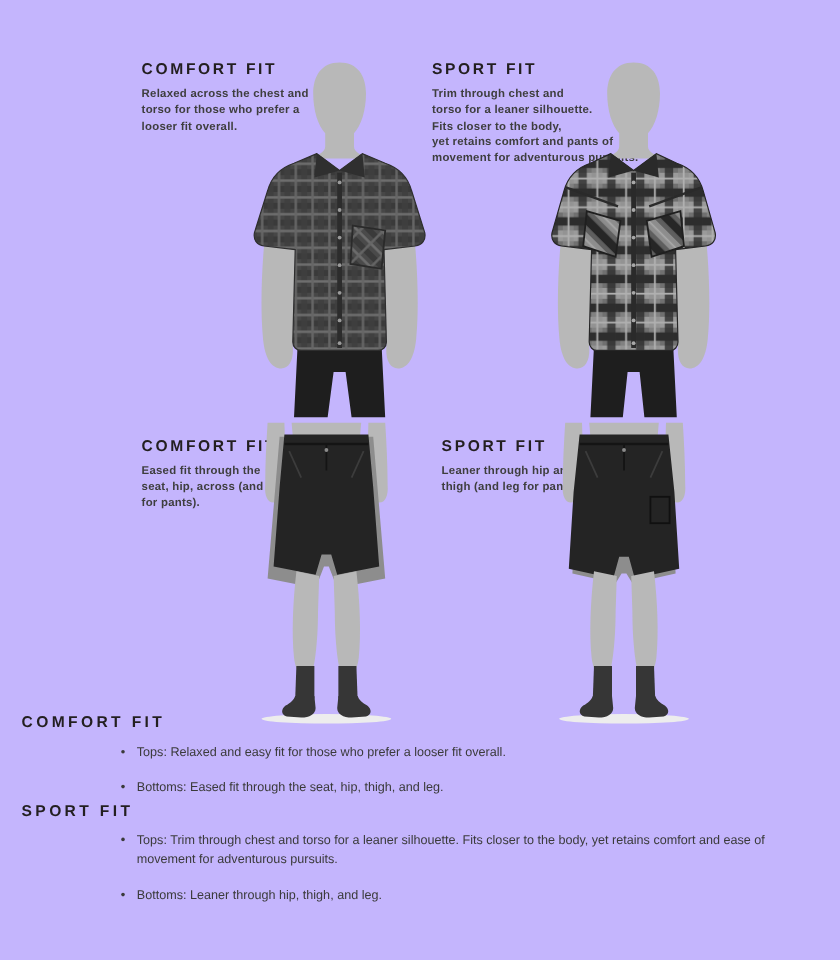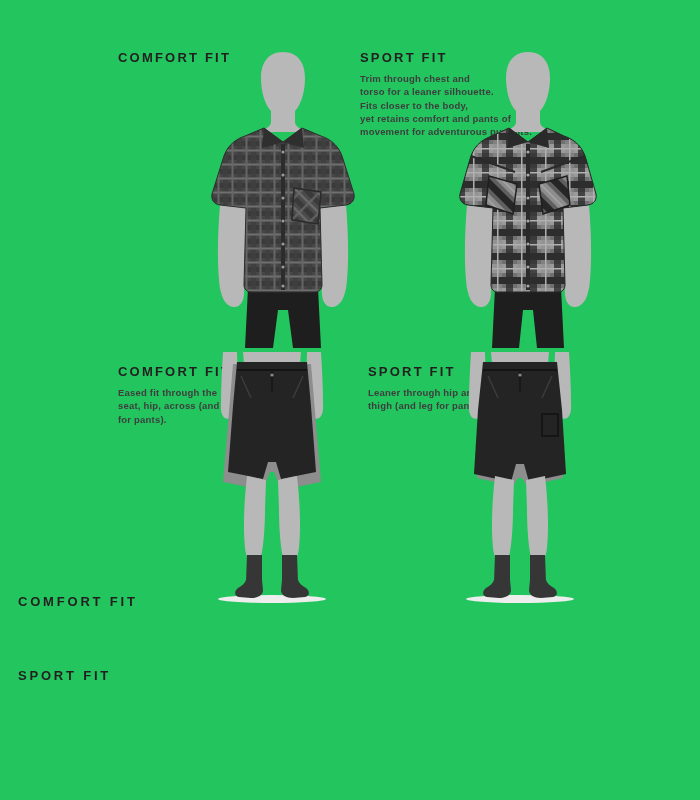--- a/index.html
+++ b/index.html
@@ -1,18 +1,18 @@
 <!DOCTYPE html>
 <html><head>
 <meta charset="utf-8">
 <style>
   html,body{margin:0;padding:0;background:#ffffff;}
   body{width:700px;height:800px;position:relative;overflow:hidden;
        font-family:"Liberation Sans", sans-serif;color:#3d3d3d;}
-  .canvas{position:absolute;inset:0;background:#22c55e;}
+  .canvas{position:absolute;inset:0;background:#c4b5fd;}
 
   
   .fit-note{position:absolute;width:185px;}
   .fit-note h3{margin:0 0 7px 0;font-size:13px;font-weight:800;
                letter-spacing:2.2px;color:#231f20;}
   .fit-note p{margin:0;font-size:9.5px;font-weight:700;line-height:1.4;
               color:#3e3e3e;white-space:pre-line;letter-spacing:.2px;}
 
   .note-top-comfort{left:118px;top:50px;}
   .note-top-sport{left:360px;top:50px;}
@@ -37,20 +37,23 @@
   .summary-list.sport{top:692px;}
   .summary-list li{margin:0 0 13px 0;}
 </style>
 </head>
 <body>
 
 <div class="canvas">
 
   <div class="fit-note note-top-comfort">
     <h3>COMFORT FIT</h3>
+    <p>Relaxed across the chest and
+torso for those who prefer a
+looser fit overall.</p>
   </div>
 
   <div class="fit-note note-top-sport">
     <h3>SPORT FIT</h3>
     <p>Trim through chest and
 torso for a leaner silhouette.
 Fits closer to the body,
 yet retains comfort and pants of
 movement for adventurous pursuits.</p>
   </div>
@@ -185,16 +188,24 @@
       <path fill="#b8b8b8" d="M50 124 C47 150 46 176 48 196 C49 204 51 208 53 209 L63 209 C66 200 68 178 68 158 L69 128 Z"></path>
       <path fill="#b8b8b8" d="M100 124 C103 150 104 176 102 196 C101 204 99 208 97 209 L87 209 C84 200 82 178 82 158 L81 128 Z"></path>
       <path fill="#363636" d="M50 203 L65 203 L65 230 L49 230 Z"></path>
       <path fill="#363636" d="M49 228 L65 228 L66 238 C66 243 61 246 54 246 L42 245 C37 244 37 239 41 236 C45 234 48 231 49 228 Z"></path>
       <path fill="#363636" d="M100 203 L85 203 L85 230 L101 230 Z"></path>
       <path fill="#363636" d="M101 228 L85 228 L84 238 C84 243 89 246 96 246 L108 245 C113 244 113 239 109 236 C105 234 102 231 101 228 Z"></path>
     </g>
   </svg>
 
   <h2 class="summary-h comfort">COMFORT FIT</h2>
+  <ul class="summary-list comfort">
+    <li>Tops: Relaxed and easy fit for those who prefer a looser fit overall.</li>
+    <li>Bottoms: Eased fit through the seat, hip, thigh, and leg.</li>
+  </ul>
 
   <h2 class="summary-h sport">SPORT FIT</h2>
+  <ul class="summary-list sport">
+    <li>Tops: Trim through chest and torso for a leaner silhouette. Fits closer to the body, yet retains comfort and ease of movement for adventurous pursuits.</li>
+    <li>Bottoms: Leaner through hip, thigh, and leg.</li>
+  </ul>
 
 </div>
 
 </body></html>

